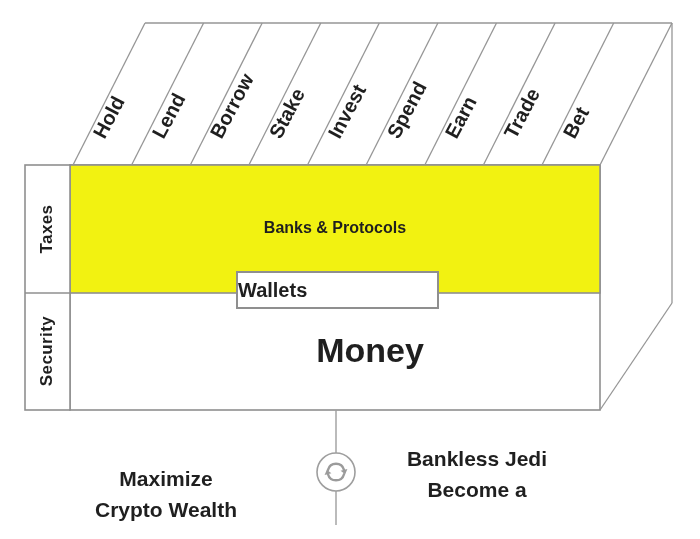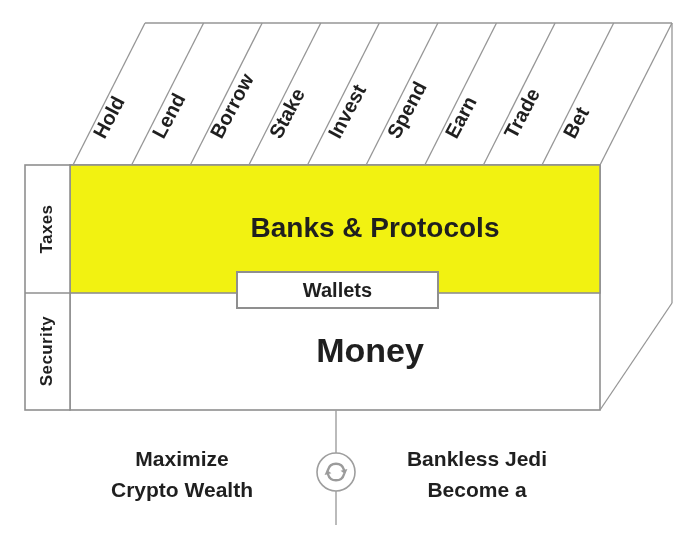--- a/index.html
+++ b/index.html
@@ -13,33 +13,33 @@
     white-space:nowrap;transform:rotate(-62deg);transform-origin:left bottom;
   }
   .row-label{
     position:absolute;font-size:17px;font-weight:700;letter-spacing:.4px;white-space:nowrap;
     transform:translate(-50%,-50%) rotate(-90deg);
   }
   .layer-text{
     position:absolute;display:flex;align-items:center;justify-content:center;
     font-weight:700;
   }
-  #banks-layer{left:70px;top:165px;width:530px;height:126px;font-size:28px;margin-left:40px;}
+  #banks-layer{left:70px;top:165px;width:530px;height:126px;font-size:16px;}
   #money-layer{left:70px;top:293px;width:530px;height:115px;font-size:34px;margin-left:35px;}
   #wallets-box{
     position:absolute;left:236px;top:271px;width:199px;height:34px;
     background:#ffffff;border:2px solid #8f8f8f;
-    display:flex;align-items:center;justify-content:center;
+    display:flex;align-items:center;justify-content:flex-start;
     font-size:20px;font-weight:700;
   }
   .footer-text{
     position:absolute;top:443px;width:240px;text-align:center;
     font-size:21px;font-weight:700;line-height:31px;
   }
-  #footer-left{left:62px;}
+  #footer-left{left:46px;margin-top:20px;}
   #footer-right{left:357px;}
   .footer-line{display:block;}
 </style>
 </head>
 <body>
 
 <div id="stage">
 
   <svg id="lines-svg" viewBox="0 0 700 539" aria-hidden="true">
 

